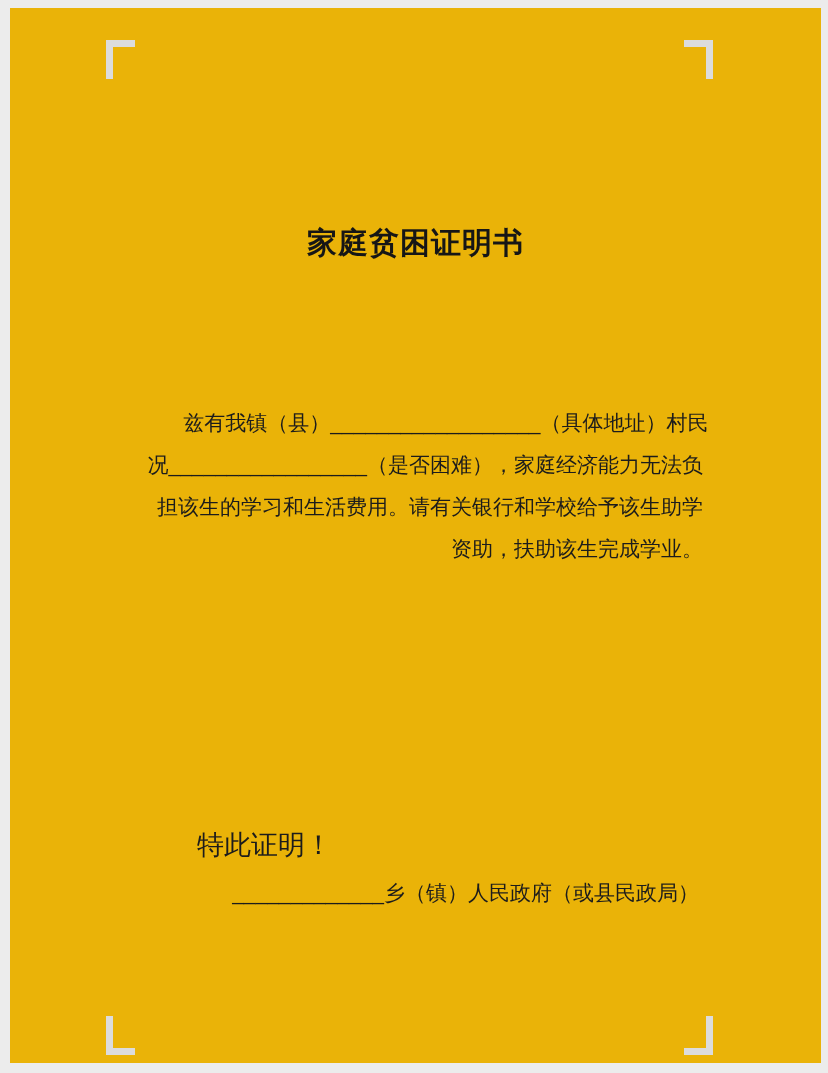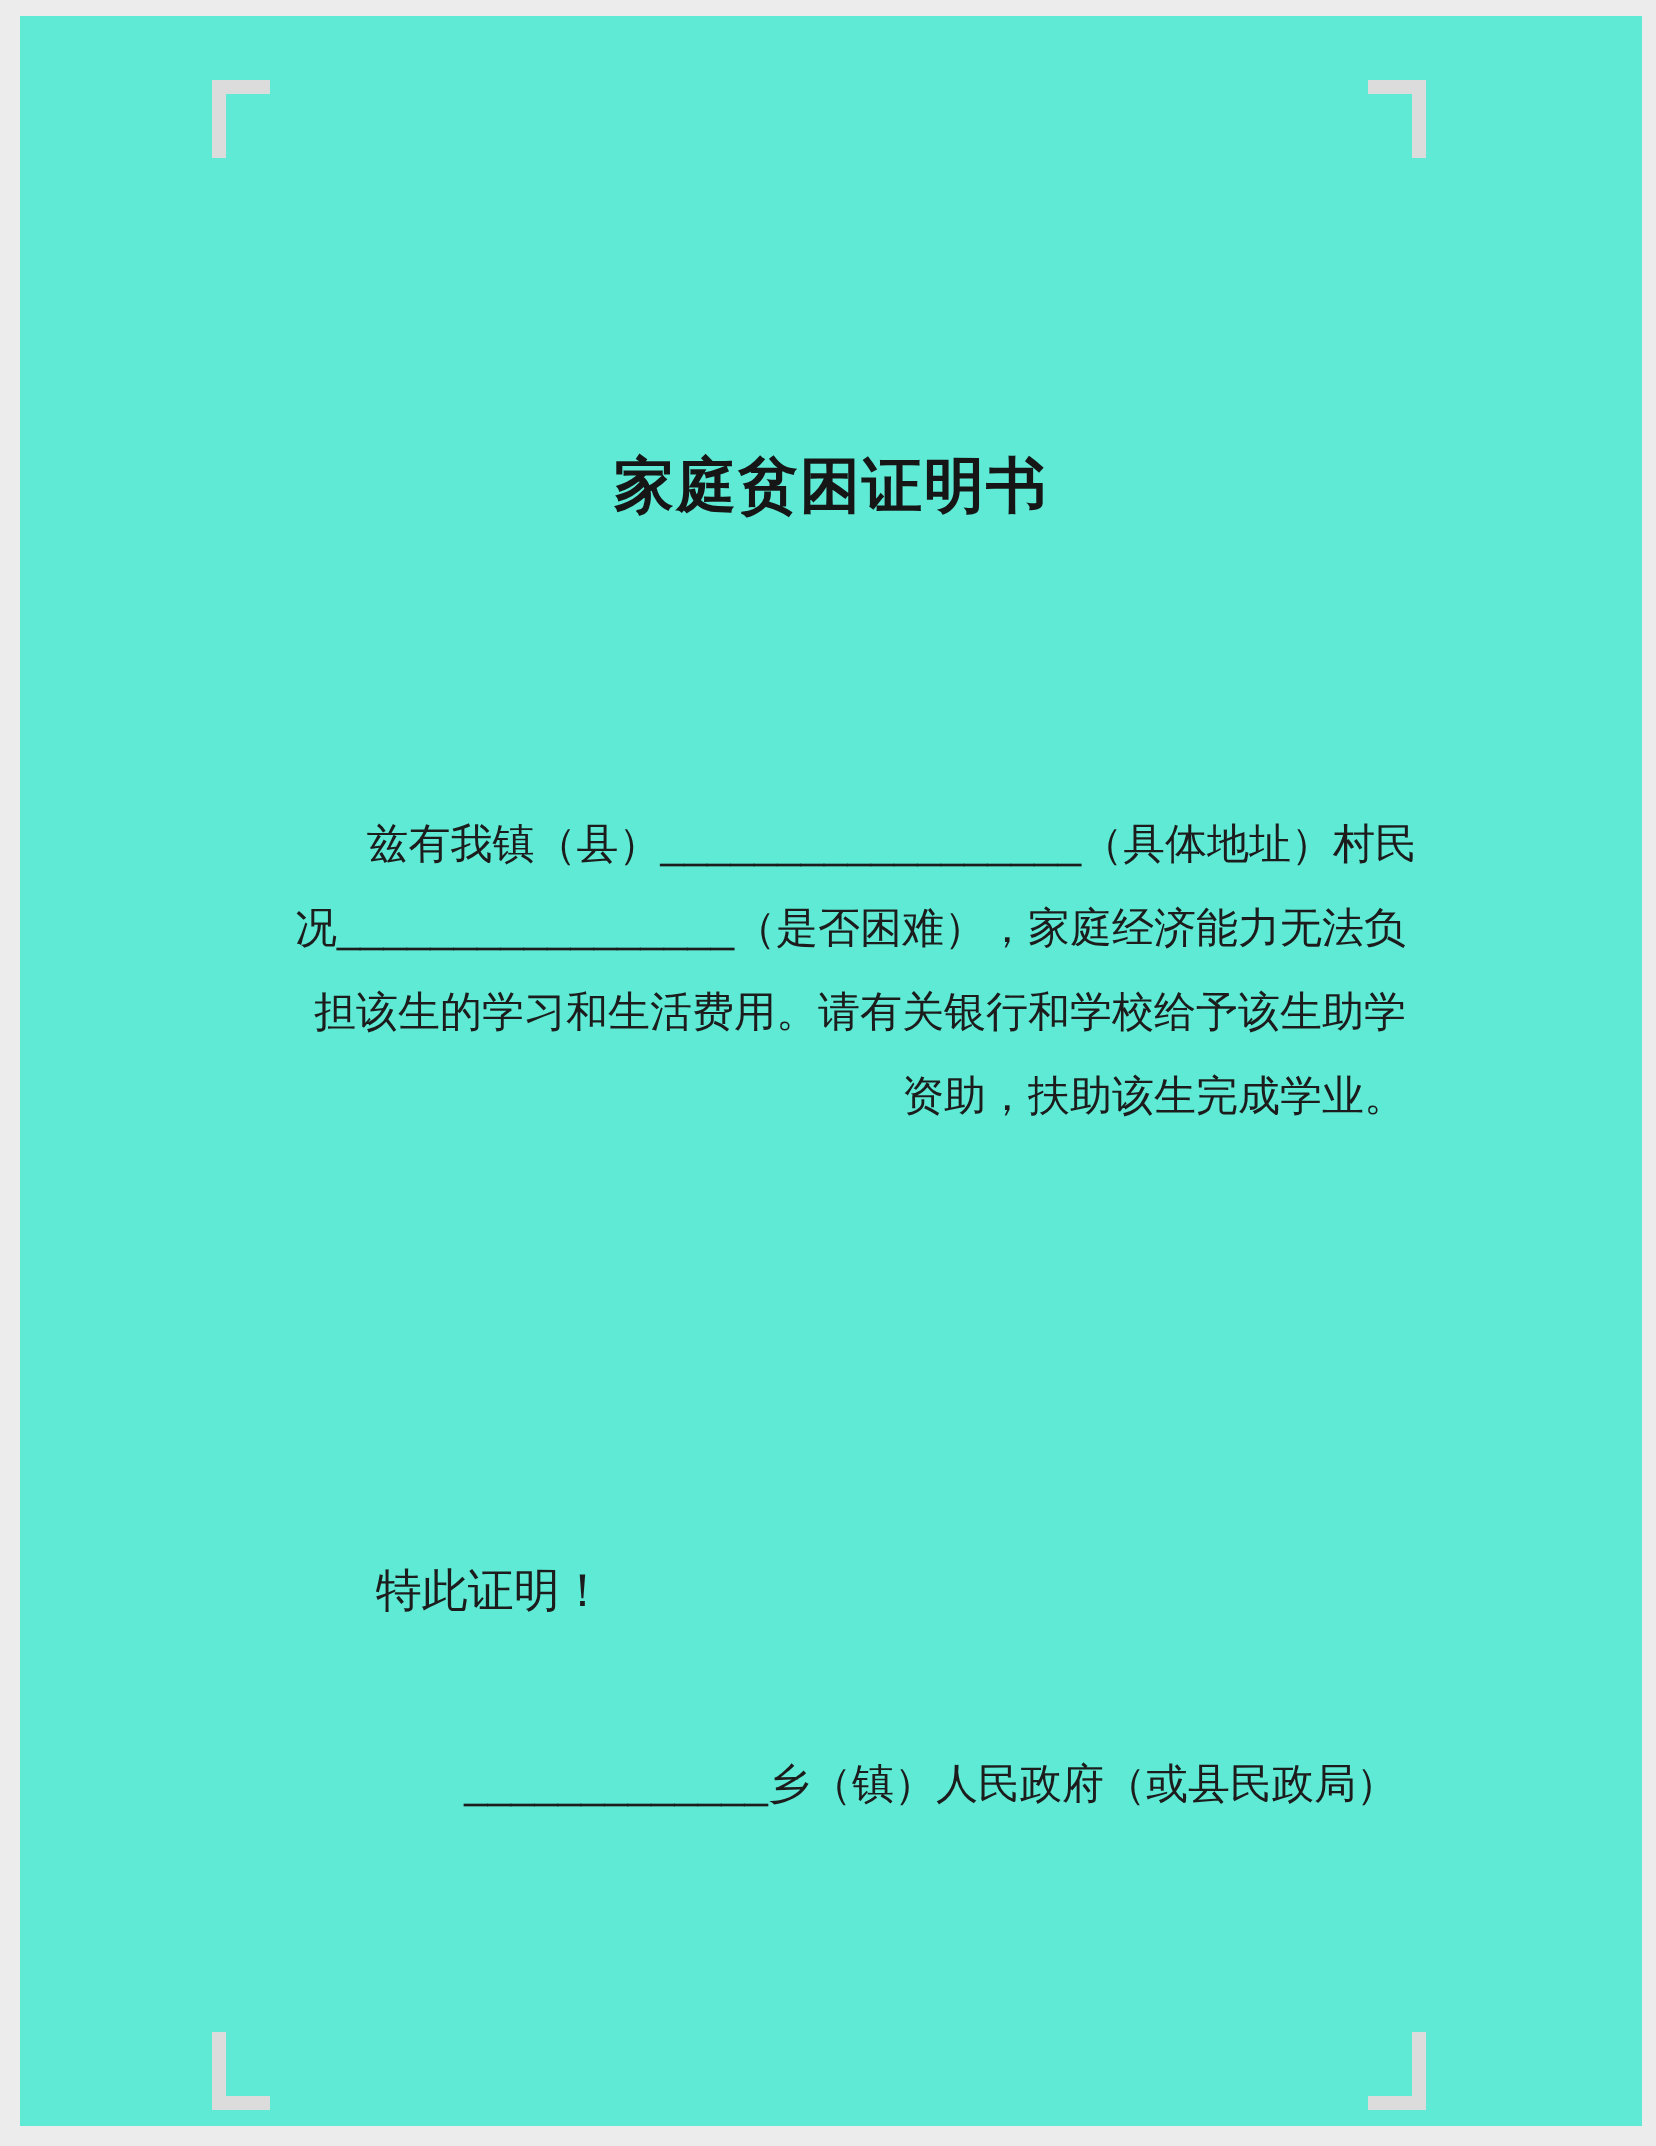--- a/index.html
+++ b/index.html
@@ -10,21 +10,21 @@
     background: #ececec;
     overflow: hidden;
     font-family: "Liberation Sans", "DejaVu Sans", sans-serif;
   }
   .page {
     position: absolute;
     left: 10px;
     top: 8px;
     right: 7px;
     bottom: 10px;
-    background: #5eead4;
+    background: #eab308;
     color: #1c1c1c;
   }
   
   .crop {
     position: absolute;
     width: 22px;
     height: 32px;
     z-index: 2;
   }
   .crop.tl { left: 106px; top: 40px;   border-left: 7px solid #dcdcdc;  border-top: 7px solid #dcdcdc; }
@@ -52,23 +52,23 @@
     font-size: 21px;
     line-height: 42px;
     color: #1c1c1c;
     text-align: right;
   }
   .body-text p { margin: 0; white-space: nowrap; }
   .indent { text-indent: 2.3em; }
   .closing {
     position: absolute;
     left: 125px;
-    top: 766px;
+    top: 816px;
     margin: 0;
-    font-size: 23px;
+    font-size: 27px;
     line-height: 42px;
     text-indent: 2.3em;
     color: #1c1c1c;
   }
   .signature {
     position: absolute;
     right: 122px;
     top: 864px;
     margin: 0;
     font-size: 21px;

